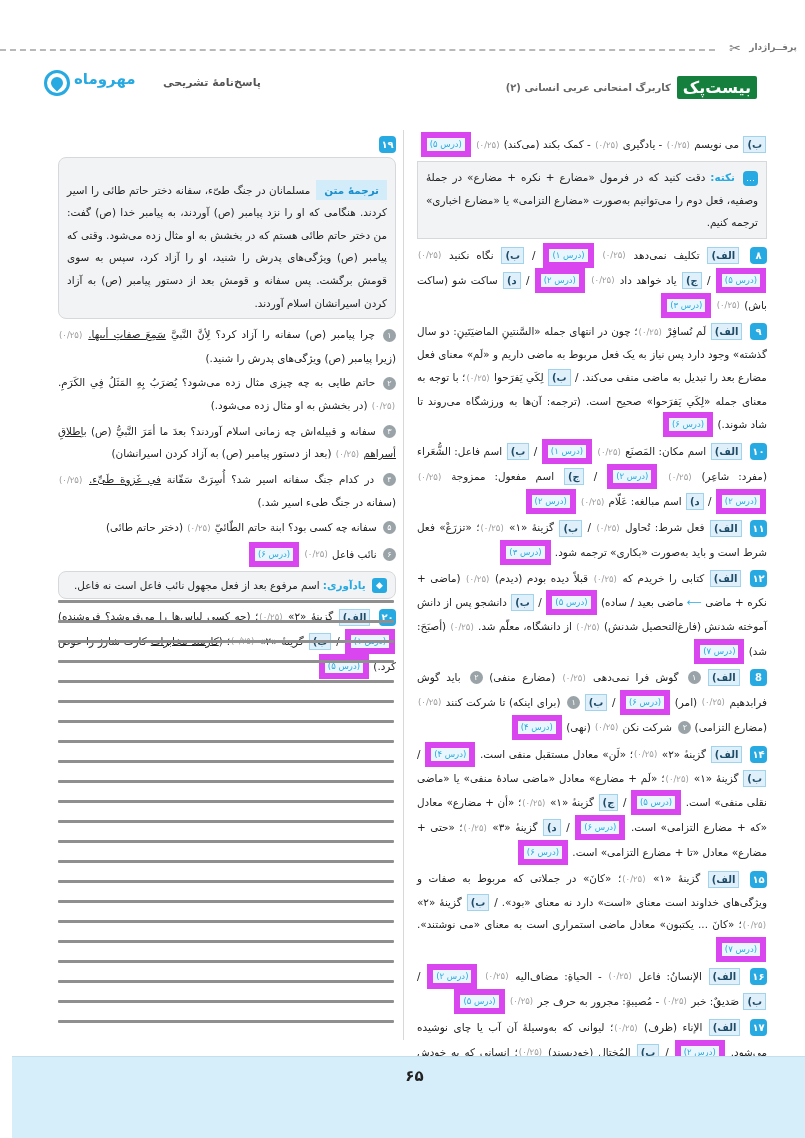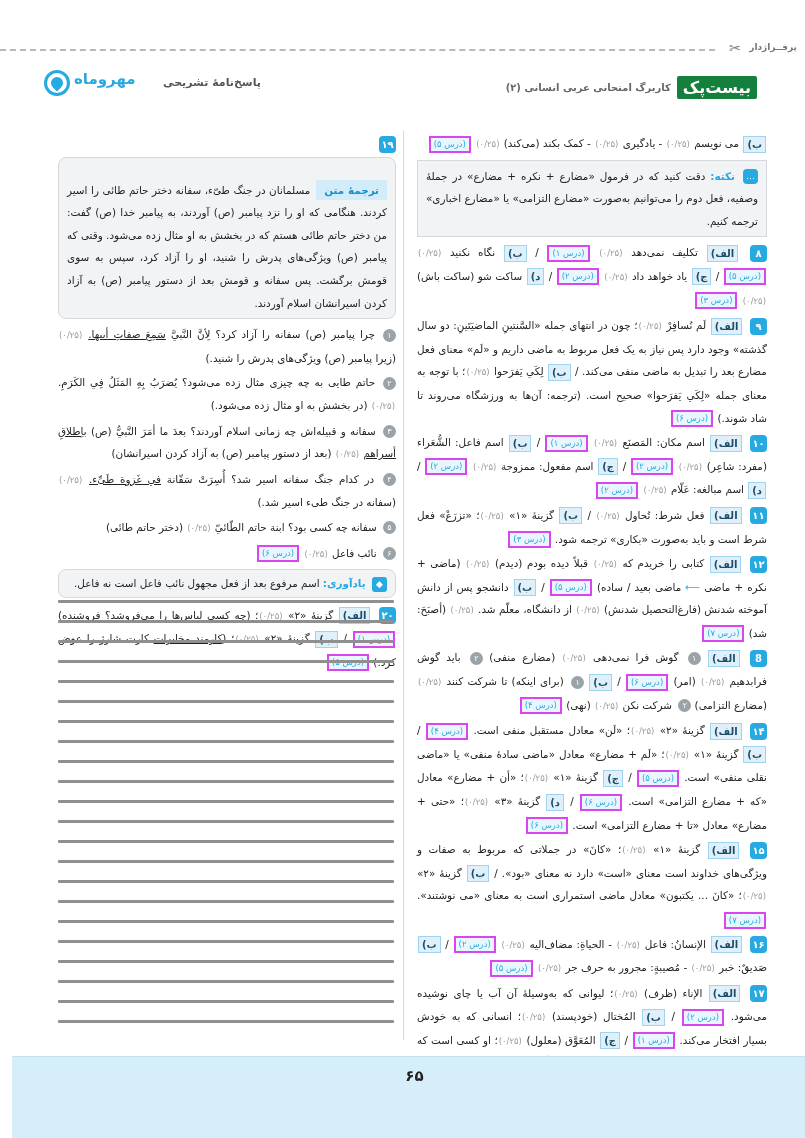--- a/index.html
+++ b/index.html
@@ -21,21 +21,21 @@
     .bestpack-badge { background: #15803d; color: #fff; font-size: 16px; font-weight: bold; padding: 2px 6px; border-radius: 2px; }
     .book-subtitle { font-size: 10px; color: #666; font-weight: bold; }
 
     .col-divider { position: absolute; left: 403px; top: 130px; width: 1px; height: 910px; background: #d8d8d8; }
 
     .right-col { position: absolute; right: 38px; top: 132px; width: 350px; font-size: 10.4px; line-height: 22.6px; text-align: justify; }
     .left-col { position: absolute; left: 58px; top: 132px; width: 338px; font-size: 10.4px; line-height: 22.6px; text-align: justify; }
 
     .q-num { display: inline-block; background: #27a9e1; color: #fff; font-weight: bold; border-radius: 4px; min-width: 17px; height: 17px; line-height: 17px; text-align: center; font-size: 10px; margin-left: 3px; vertical-align: middle; }
     .opt { display: inline-block; background: #dff0fa; border: 1px solid #9fd3ee; color: #1e4b67; font-weight: bold; padding: 0 3px; line-height: 15px; font-size: 10px; margin: 0 1px; vertical-align: middle; }
-    .lesson { display: inline-block; background: #eaf6fd; border: 2px solid #d946ef; color: #27a9e1; font-size: 8.5px; padding: 0 3px; line-height: 13px; margin: 0 1px; vertical-align: middle; }
+    .lesson { display: inline-block; background: #eaf6fd; border: 6px solid #d946ef; color: #27a9e1; font-size: 8.5px; padding: 0 3px; line-height: 13px; margin: 0 1px; vertical-align: middle; }
     .score { color: #9a9a9a; font-size: 8.5px; margin: 0 1px; }
     .circ { display: inline-block; width: 13px; height: 13px; border-radius: 50%; background: #9aa3a8; color: #fff; font-size: 8px; text-align: center; line-height: 13px; vertical-align: middle; margin-left: 3px; }
     .para { margin-bottom: 2px; }
     .ul { text-decoration: underline; }
 
     .note-box { background: #f2f3f4; border: 1px solid #d6d9db; border-radius: 0; padding: 4px 8px; margin: 4px 0 4px 0; }
     .note-icon { display: inline-block; width: 15px; height: 15px; background: #27a9e1; border-radius: 4px; color: #fff; font-size: 9px; text-align: center; line-height: 15px; vertical-align: middle; margin-left: 3px; }
     .note-label { color: #27a9e1; font-weight: bold; }
 
     .q19-num { text-align: right; margin-bottom: 2px; }

